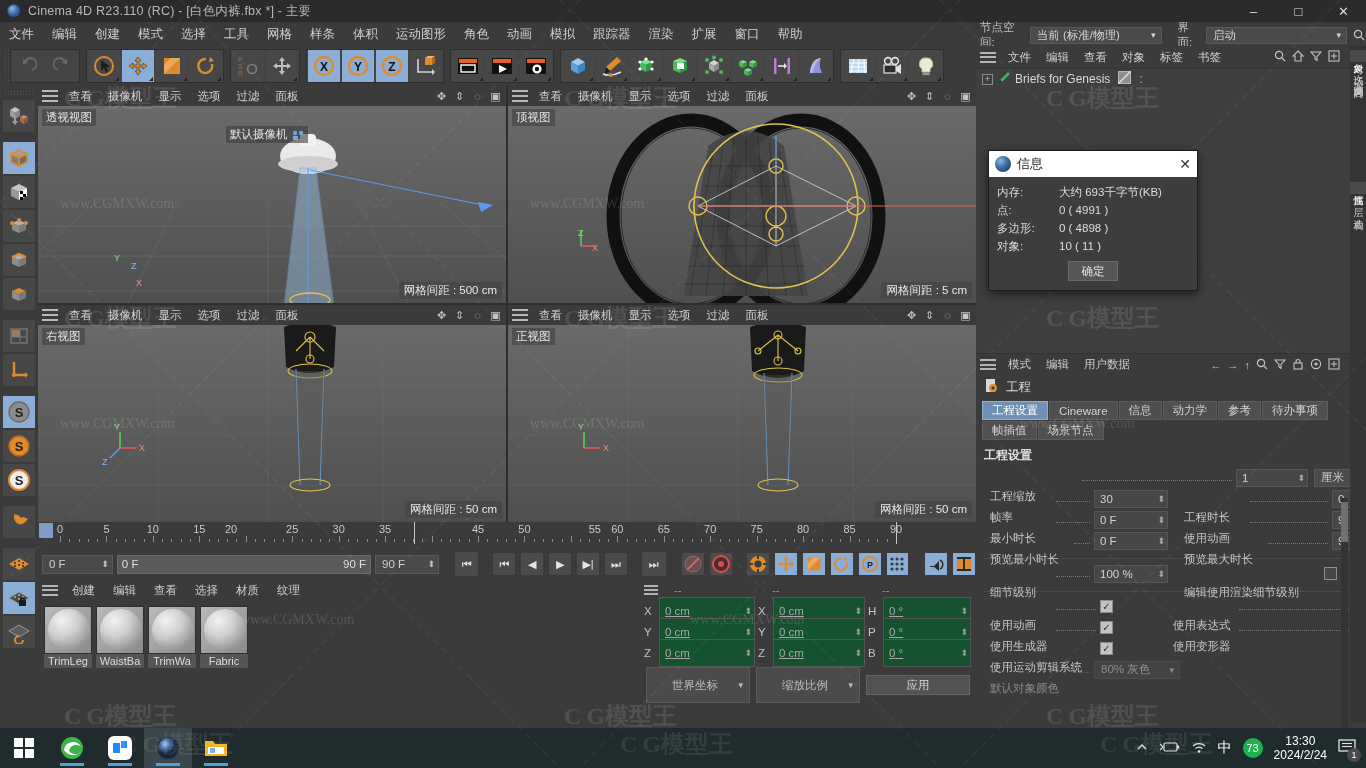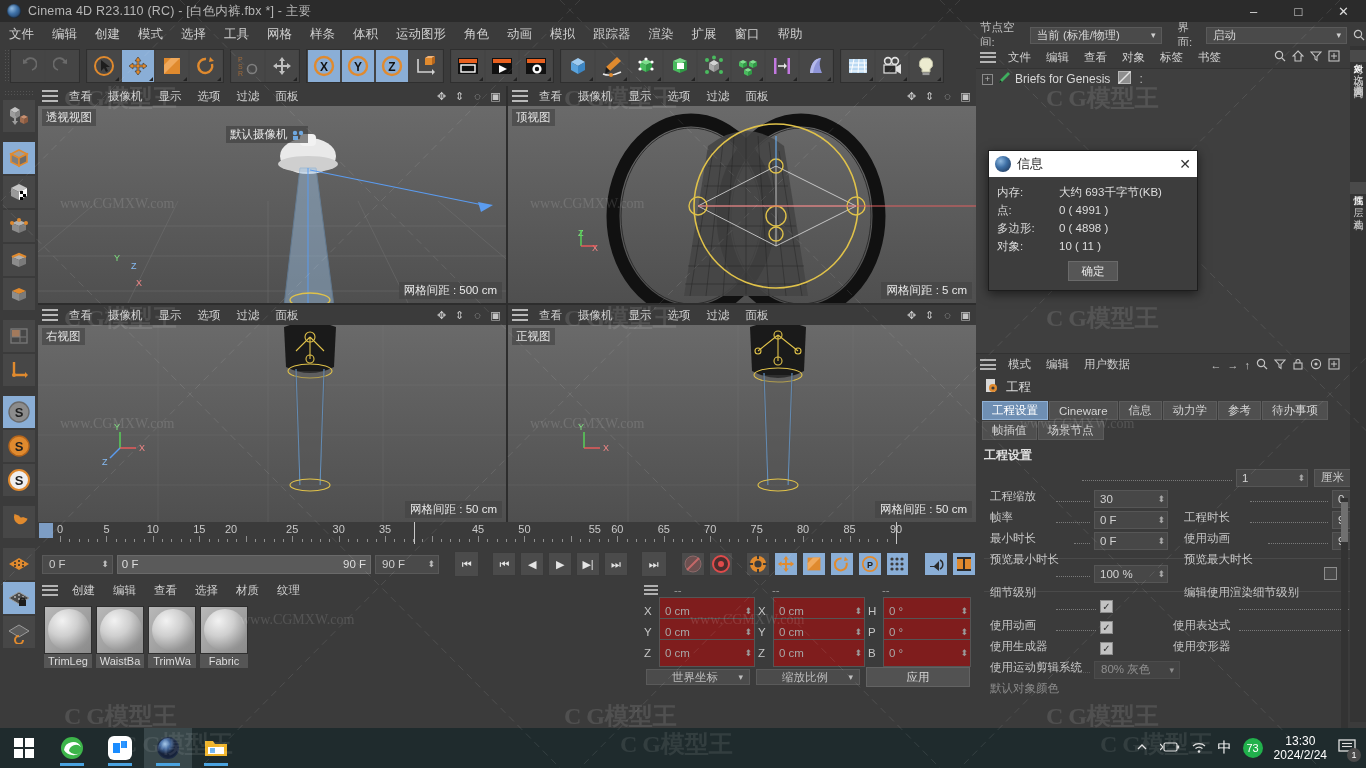--- a/index.html
+++ b/index.html
@@ -117,25 +117,25 @@
   .matname{font-size:11px;color:#ddd;background:#555;text-align:center;
       white-space:nowrap;overflow:hidden;padding:1px 2px;}
 
   
   .coord{position:absolute;left:640px;top:580px;width:336px;height:142px;background:#3b3b3b;}
   .coordhead{height:20px;display:flex;align-items:center;gap:0;padding-left:4px;color:#9a9a9a;font-size:11.5px;}
   .coordhead .ham{width:14px;height:10px;display:flex;flex-direction:column;justify-content:space-between;margin-right:16px;}
   .coordhead .ham i{height:2px;background:#b0b0b0;display:block;}
   .crow{display:flex;align-items:center;height:21px;padding-left:4px;gap:3px;}
   .clbl{width:12px;color:#c6c6c6;font-size:11.5px;}
-  .cfield{height:28px;background:#7f1d1d;border:1px solid #555;color:#a7a7a7;font-size:11.5px;
-     display:flex;align-items:center;padding:0 12px 0 5px;position:relative;}
+  .cfield{height:28px;background:#14532d;border:1px solid #555;color:#a7a7a7;font-size:11.5px;
+     display:flex;align-items:center;padding:0 12px 0 5px;position:relative;text-decoration:underline;}
   .cfield:after{content:"\2B0D";position:absolute;right:2px;font-size:9px;color:#9a9a9a;}
   .cbot{display:flex;gap:6px;padding:4px 0 0 6px;align-items:center;}
-  .csel{height:16px;background:#4b4b4b;border:1px solid #5a5a5a;color:#bdbdbd;font-size:11.5px;
+  .csel{height:36px;background:#4b4b4b;border:1px solid #5a5a5a;color:#bdbdbd;font-size:11.5px;
      display:flex;align-items:center;padding:0 18px 0 12px;position:relative;width:104px;justify-content:center;}
   .csel:after{content:"\25BE";position:absolute;right:6px;font-size:9px;}
   .capply{height:20px;width:104px;background:#525252;border:1px solid #636363;color:#d9d9d9;font-size:11.5px;
      display:flex;align-items:center;justify-content:center;}
 
   
   .rightcol{position:absolute;left:976px;top:46px;width:390px;height:676px;background:#3b3b3b;}
   .objhead{height:22px;display:flex;align-items:center;gap:1px;padding-left:4px;position:relative;}
   .objhead .ham{width:16px;height:11px;display:flex;flex-direction:column;justify-content:space-between;margin-right:4px;}
   .objhead .ham i{height:2px;background:#b4b4b4;display:block;}

